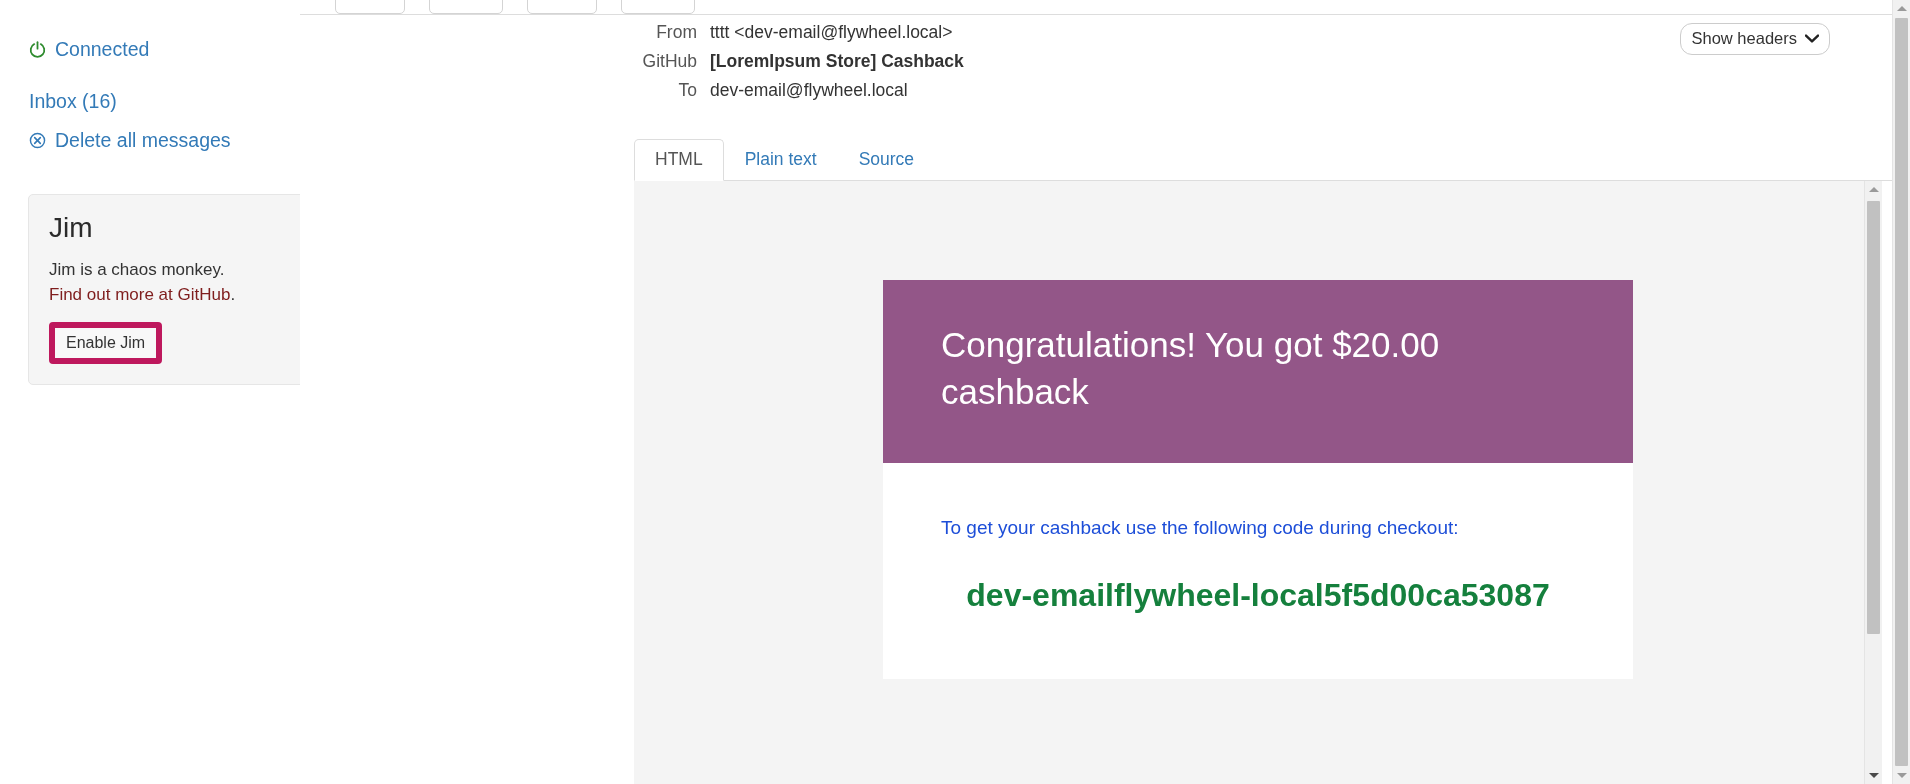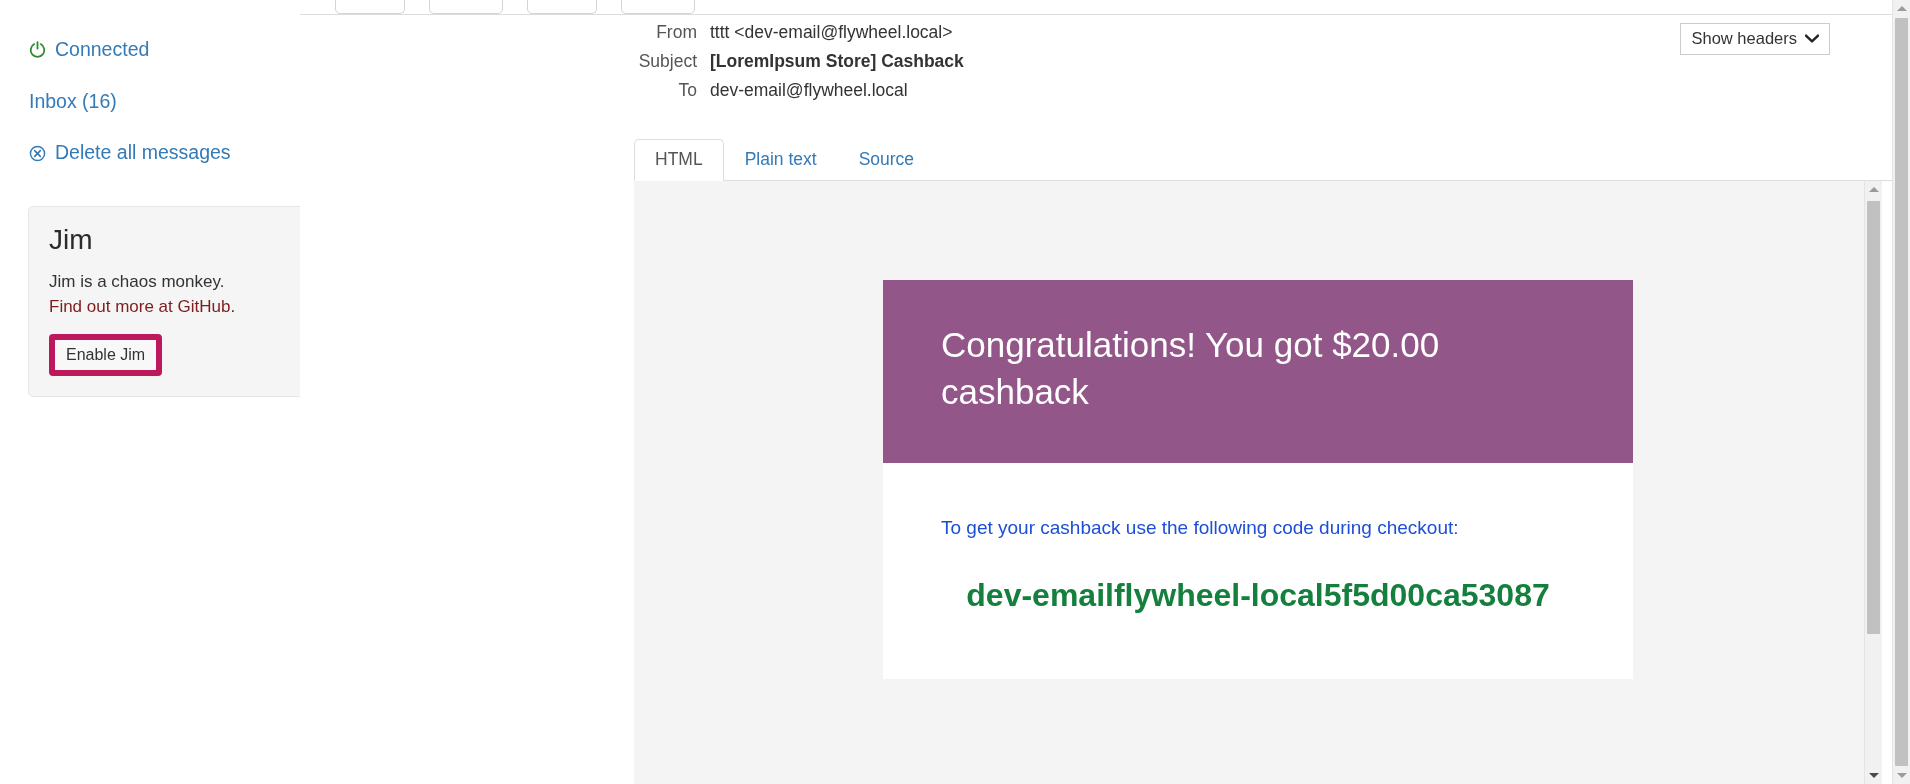--- a/index.html
+++ b/index.html
@@ -34,21 +34,21 @@
     align-items: center;
     gap: 9px;
     font-size: 19.5px;
     line-height: 1;
     color: #337ab7;
     cursor: pointer;
     white-space: nowrap;
   }
   .nav-item.connected { margin-top: 40px; }
   .nav-item.inbox { margin-top: 32px; padding-left: 1px; }
-  .nav-item.delete { margin-top: 32px; align-items: flex-end; }
+  .nav-item.delete { margin-top: 20px; }
 
   .nav-label { color: #337ab7; }
 
   .ico {
     display: inline-flex;
     align-items: center;
     justify-content: center;
     width: 18px; height: 18px;
     flex: 0 0 18px;
   }
@@ -130,21 +130,21 @@
   
   .show-headers {
     position: absolute;
     top: 23px;
     right: 80px;
     display: inline-flex;
     align-items: center;
     gap: 8px;
     background: #ffffff;
     border: 1px solid #cccccc;
-    border-radius: 0;
+    border-radius: 12px;
     padding: 5px 10px 6px 11px;
     font-size: 16.5px;
     color: #333333;
     cursor: pointer;
     white-space: nowrap;
   }
   .chev { font-size: 13px; line-height: 1; color: #333; }
 
   
   .headers {
@@ -339,21 +339,21 @@
           </svg>
       </span>
     </div>
 
     <div class="headers">
       <div class="hdr-row">
         <div class="hdr-key">From</div>
         <div class="hdr-val">tttt &lt;dev-email@flywheel.local&gt;</div>
       </div>
       <div class="hdr-row">
-        <div class="hdr-key">Subject</div>
+        <div class="hdr-key">GitHub</div>
         <div class="hdr-val bold">[LoremIpsum Store] Cashback</div>
       </div>
       <div class="hdr-row">
         <div class="hdr-key">To</div>
         <div class="hdr-val">dev-email@flywheel.local</div>
       </div>
     </div>
 
     <div class="tabs">
       <div class="tab active">HTML</div>

